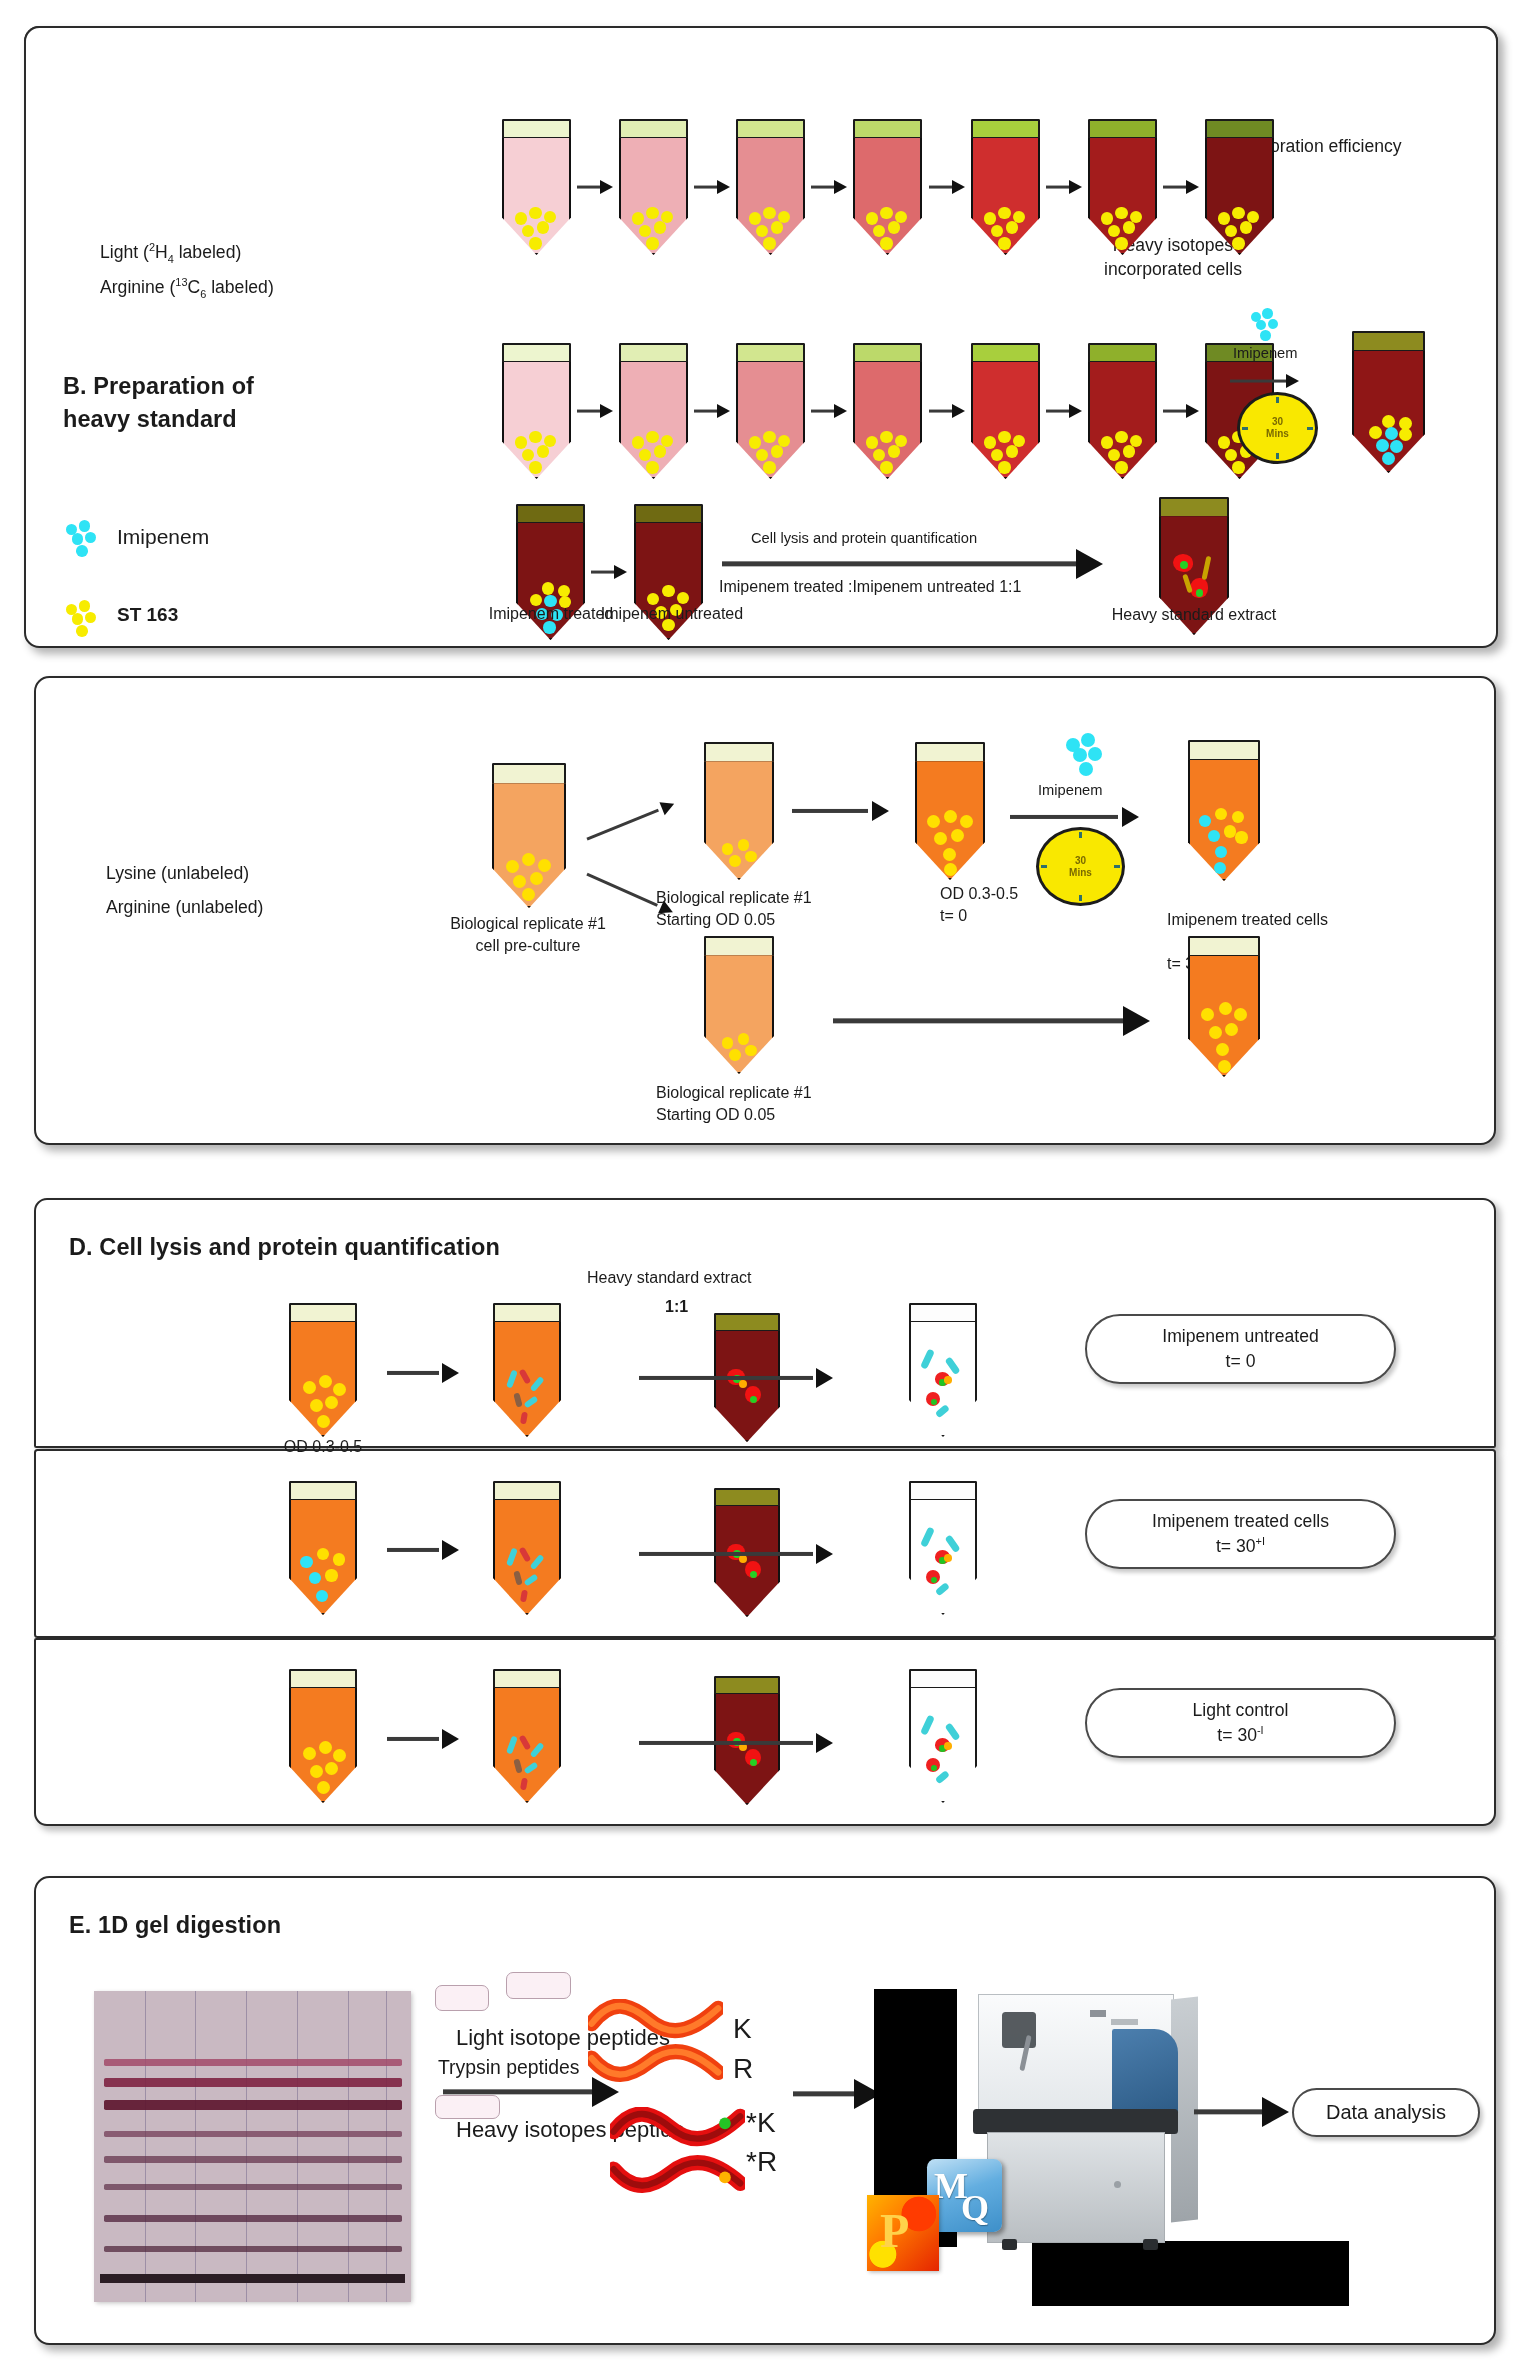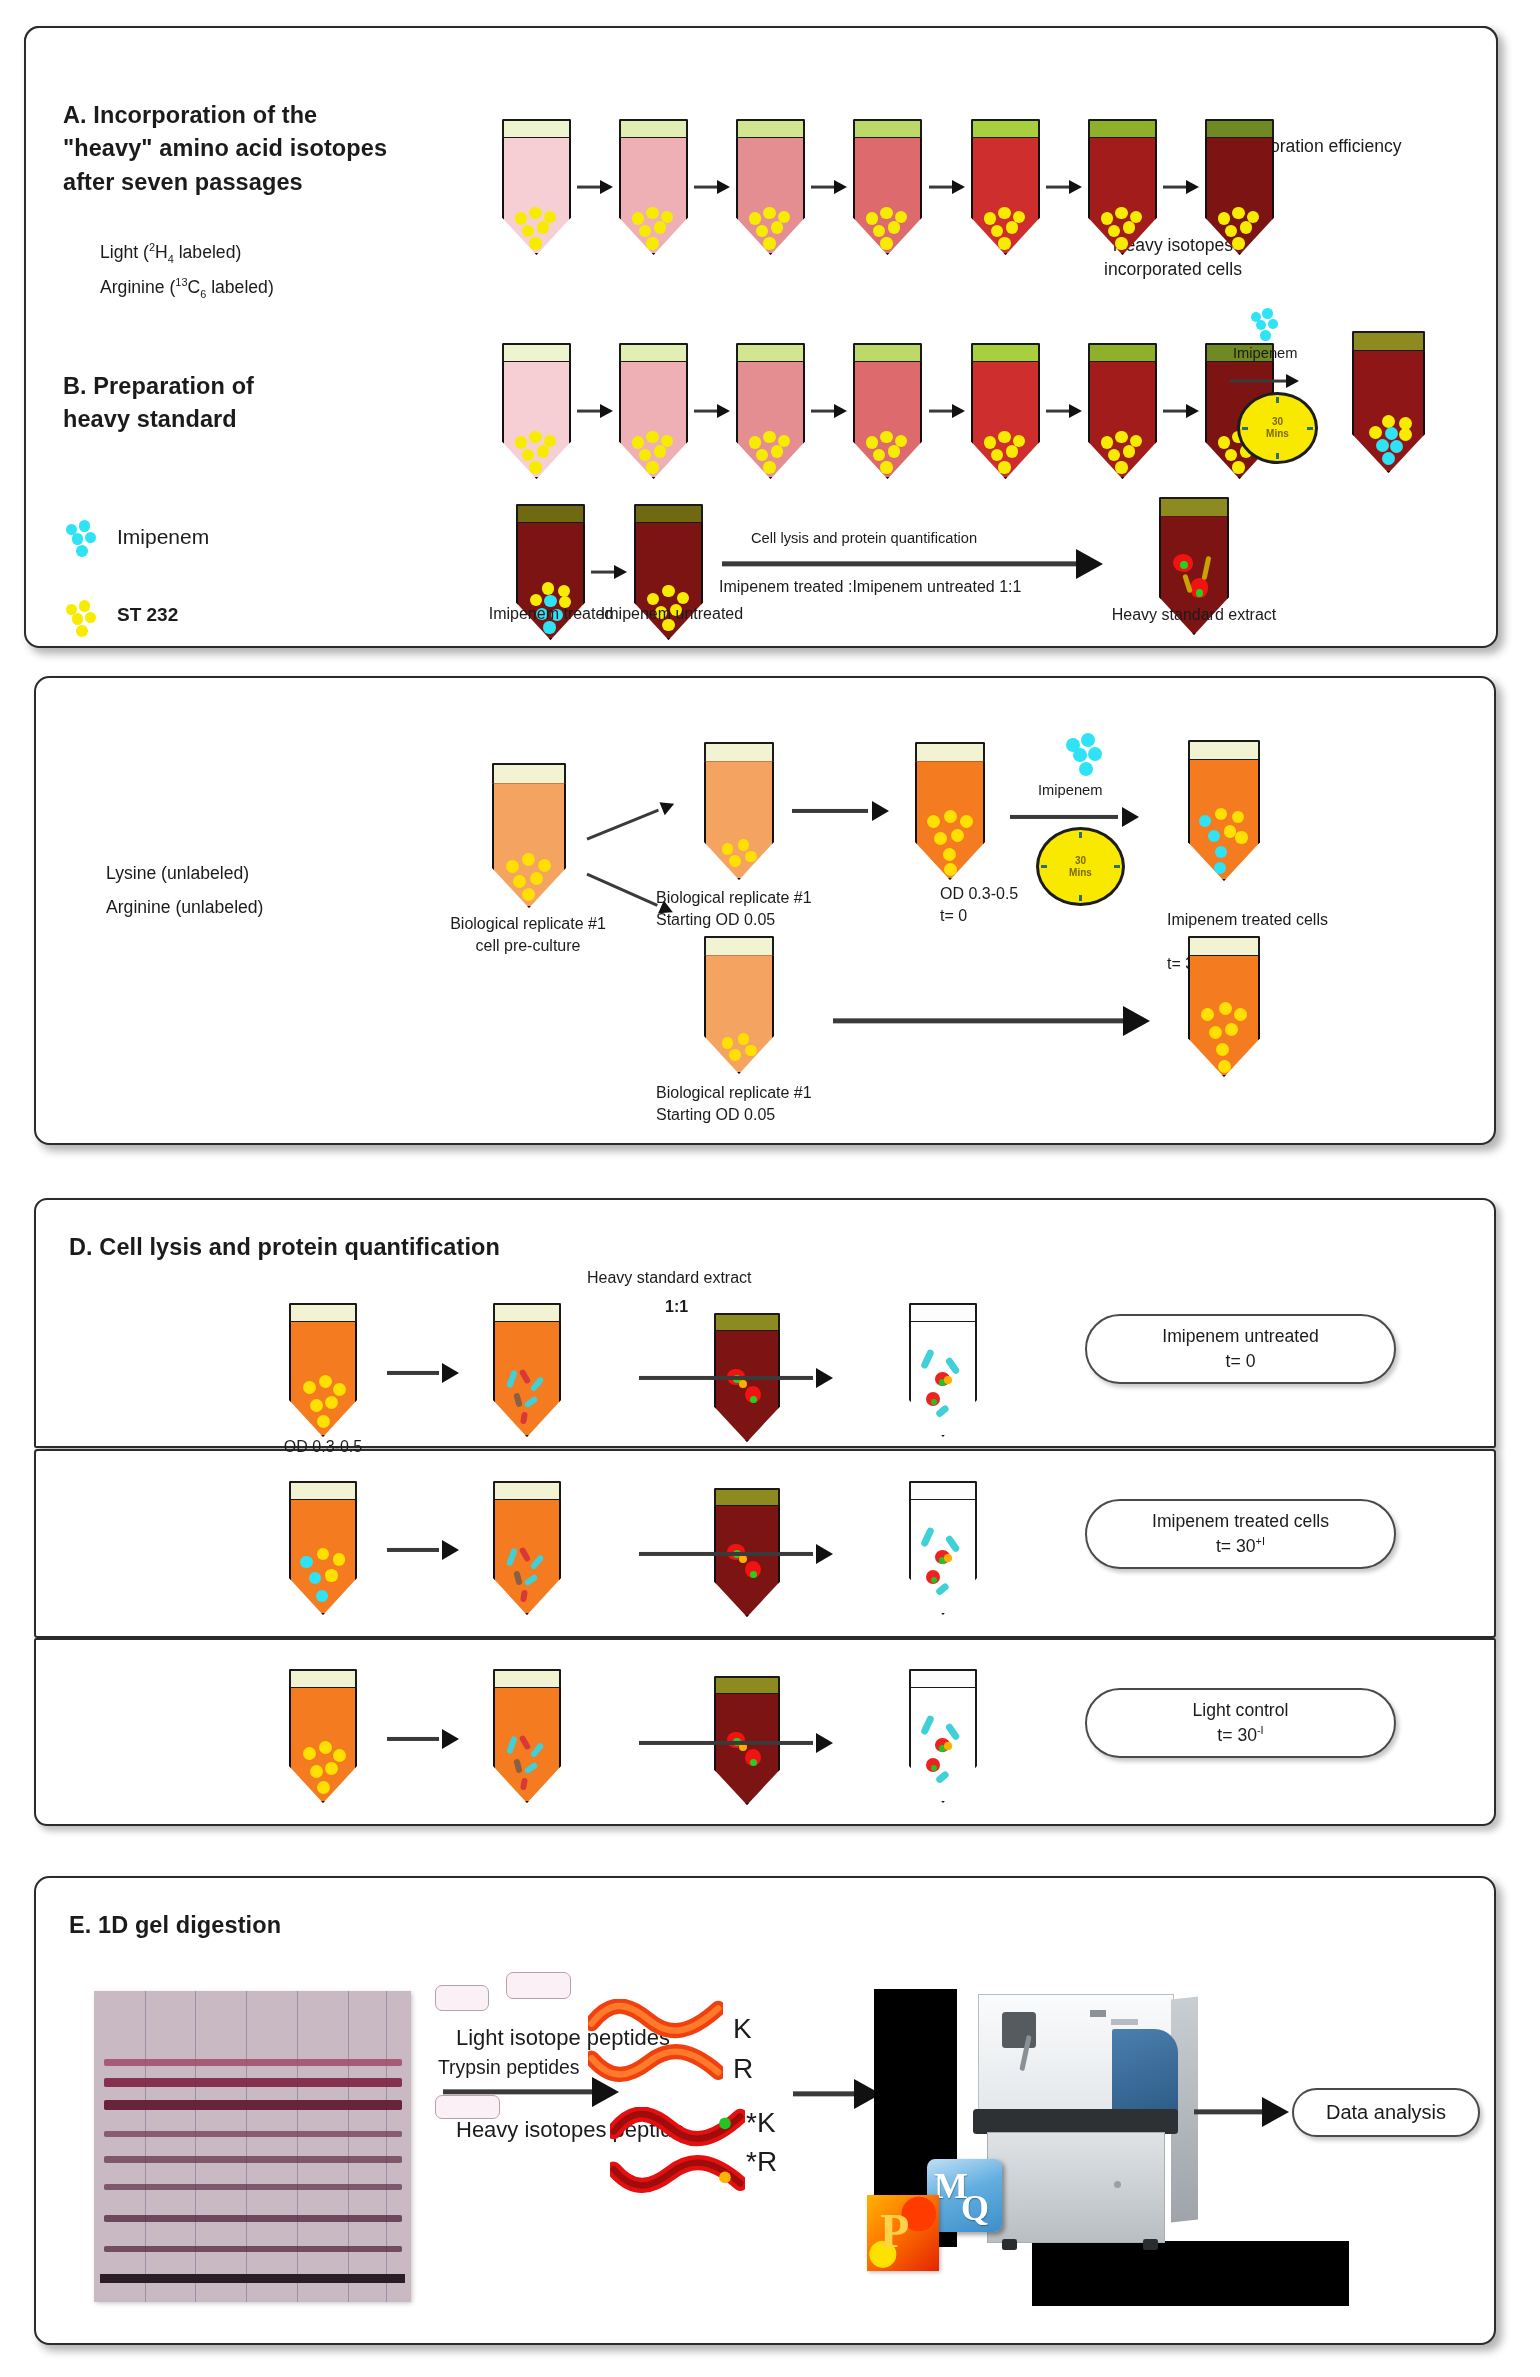--- a/index.html
+++ b/index.html
@@ -119,23 +119,20 @@
 </style>
 </head>
 <body>
 
 <div class="fig">
 
 <div class="panel" style="left:23.5px;top:26.4px;width:1474px;height:231px;border-radius:15.3px 15.3px 0 0;border-bottom:none;box-shadow:none;"></div>
 <div class="panel" style="left:23.5px;top:26.4px;width:1474px;height:622px;">
 </div>
 
-<div class="h" style="left:63px;top:99px;width:422px;">A. Incorporation of the
-"heavy" amino acid isotopes
-after seven passages</div>
 
 <div class="t" style="left:100px;top:216px;">
   <span>Light (</span><sup>2</sup><span>H</span><sub>4</sub><span> labeled)</span>
 </div>
 <div class="t" style="left:100px;top:251px;">
   <span>Arginine (</span><sup>13</sup><span>C</span><sub>6</sub><span> labeled)</span>
 </div>
 
 <div class="t" style="left:1221px;top:134px;width:276px;">Incorporation efficiency
 &gt;90%</div>
@@ -269,21 +266,21 @@
 </div>
 <div class="t" style="left:117px;top:523px;font-size:21px;">Imipenem</div>
 
 <div class="mol" style="left:61px;top:600px;width:41px;height:36px;">
   <i style="background:#f7ec00;width:11.7px;height:11.7px;left:4.7px;top:3.5px"></i>
   <i style="background:#f7ec00;width:11.7px;height:11.7px;left:17.6px;top:0px"></i>
   <i style="background:#f7ec00;width:11.7px;height:11.7px;left:10.6px;top:13px"></i>
   <i style="background:#f7ec00;width:11.7px;height:11.7px;left:23.5px;top:11.7px"></i>
   <i style="background:#f7ec00;width:11.7px;height:11.7px;left:15.3px;top:25px"></i>
 </div>
-<div class="t" style="left:117px;top:602px;font-size:19px;font-weight:700;">ST 232</div>
+<div class="t" style="left:117px;top:602px;font-size:19px;font-weight:700;">ST 163</div>
 
 <div class="tube" style="left:502px;top:343px;width:69px;height:136px;">
   <div class="cap" style="background:#edf5cf;"></div>
   <div class="body" style="background:#f6cfd4;"></div>
   <div class="dots">
     <i style="background:#f7ec00;width:12.3px;height:12.3px;left:14%;top:30%"></i>
         <i style="background:#f7ec00;width:12.3px;height:12.3px;left:38%;top:20%"></i>
         <i style="background:#f7ec00;width:12.3px;height:12.3px;left:62%;top:28%"></i>
         <i style="background:#f7ec00;width:12.3px;height:12.3px;left:26%;top:52%"></i>
         <i style="background:#f7ec00;width:12.3px;height:12.3px;left:50%;top:46%"></i>

